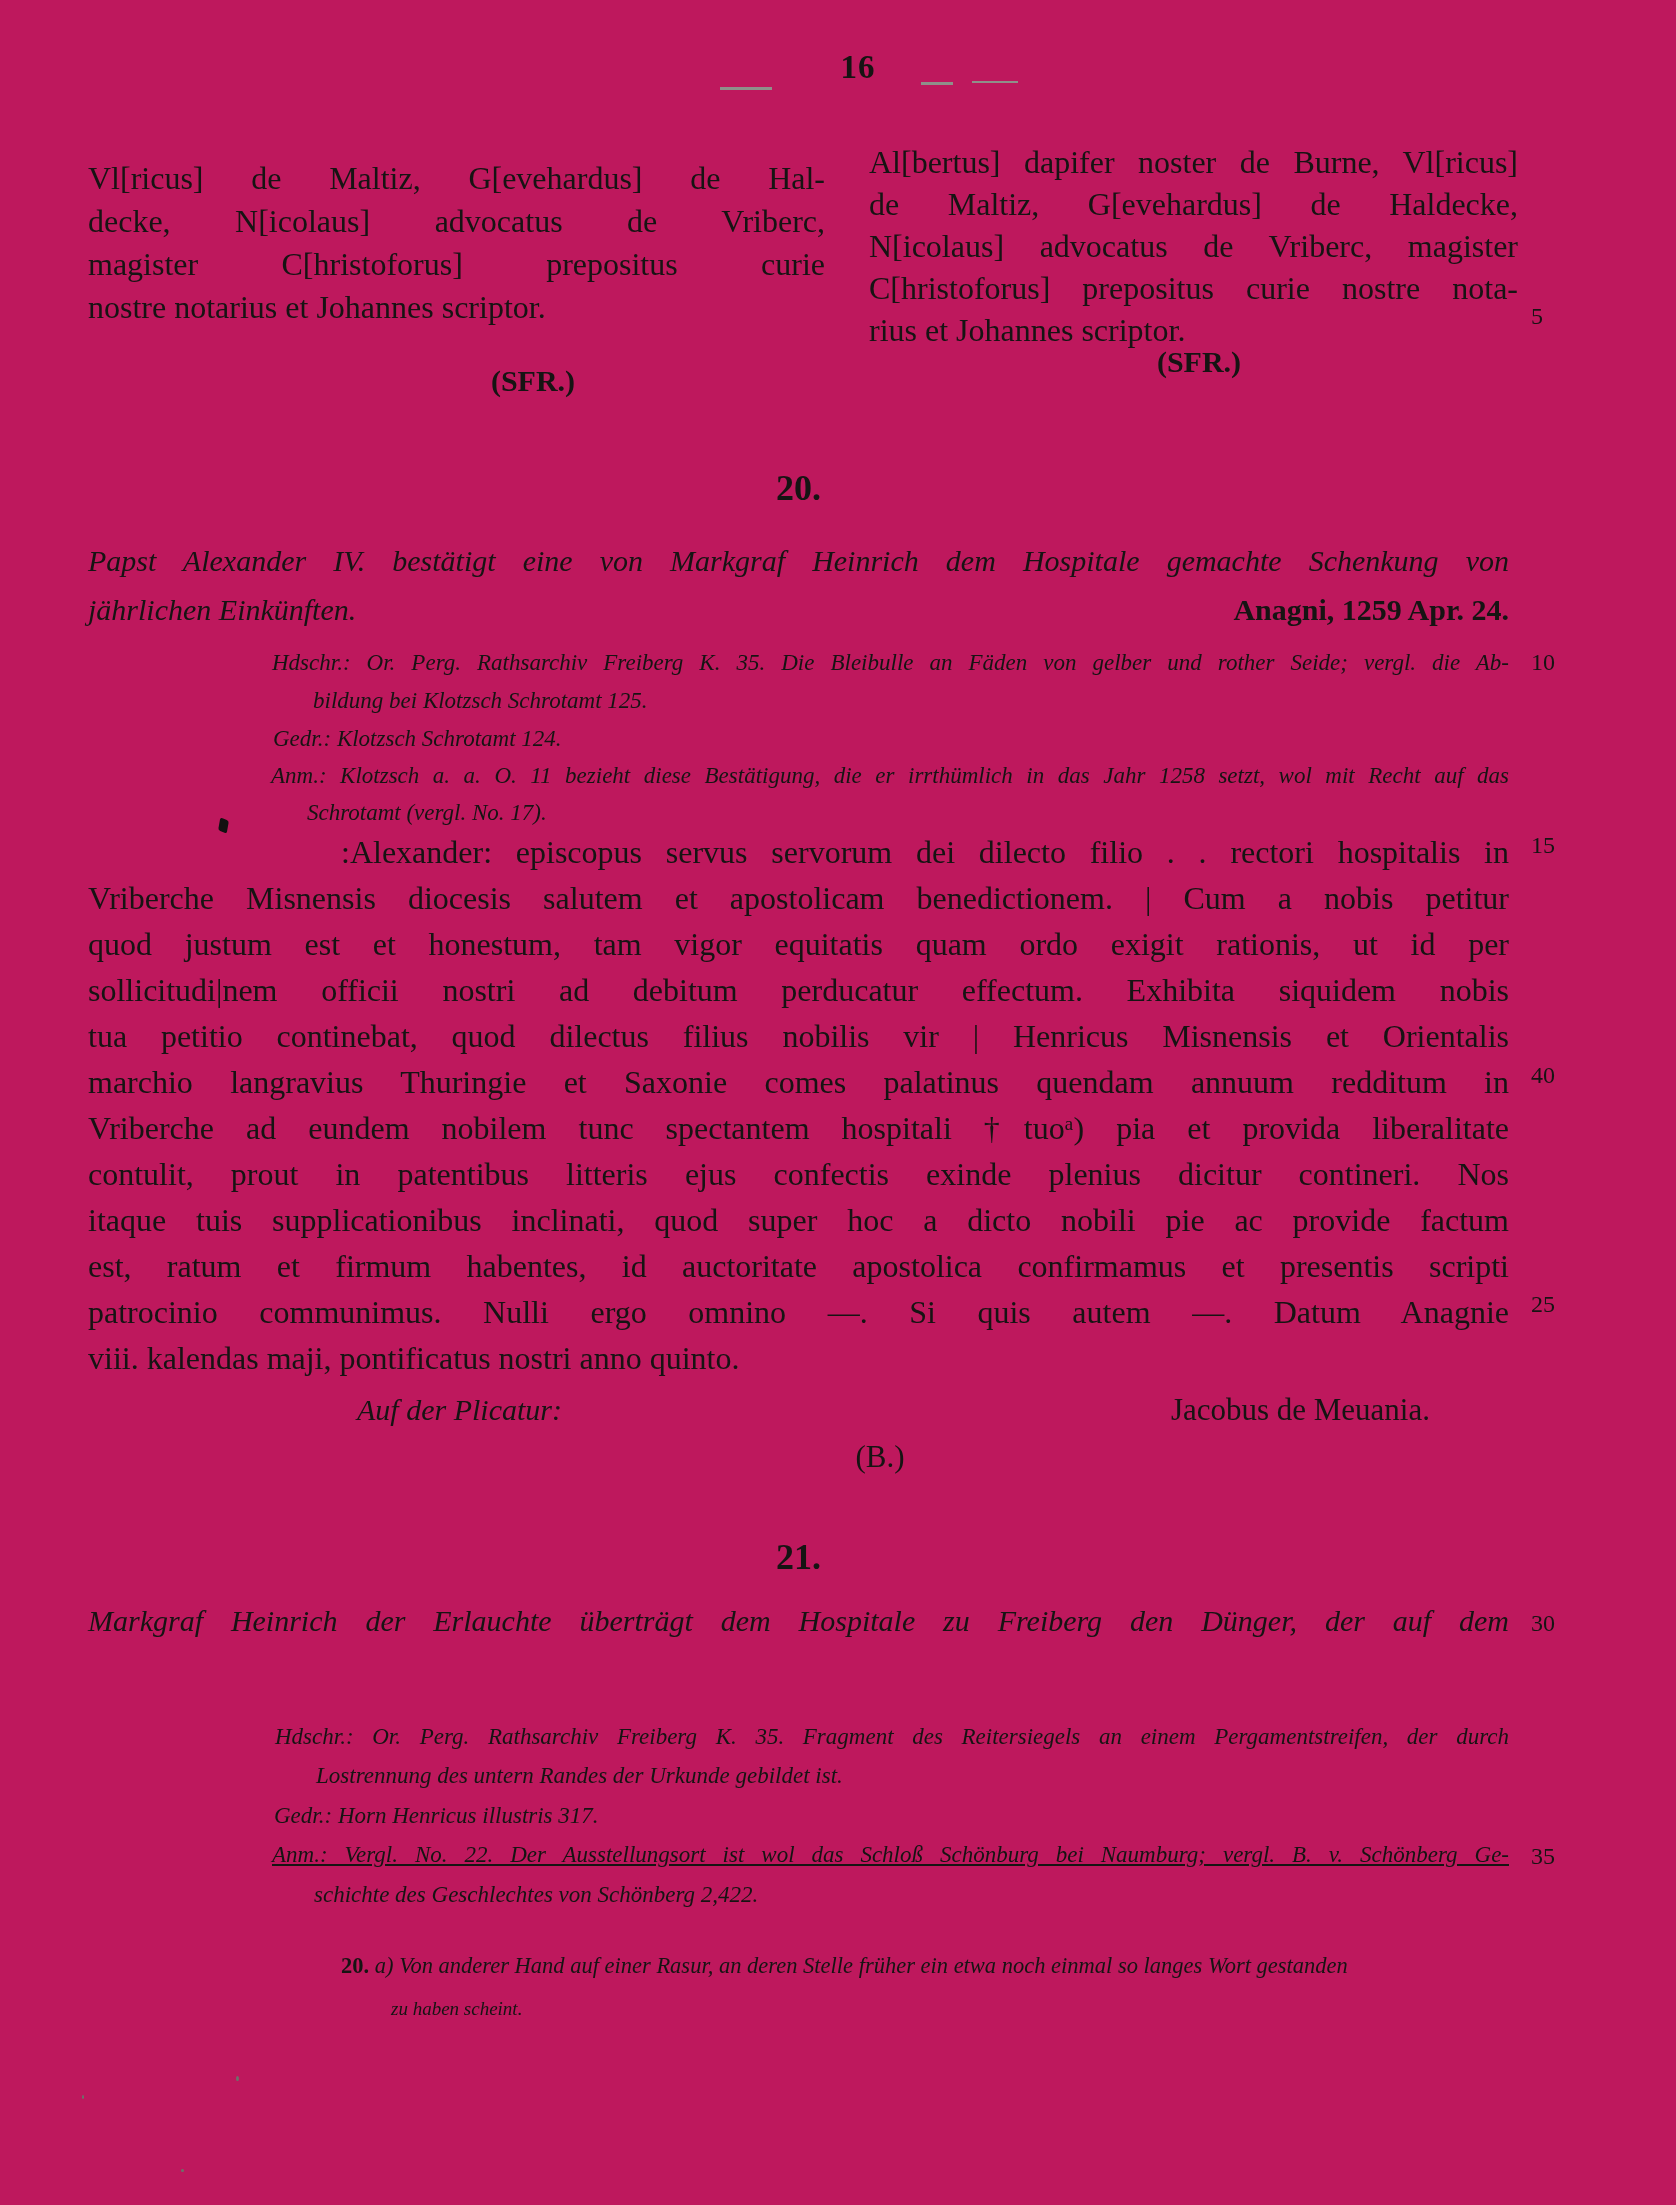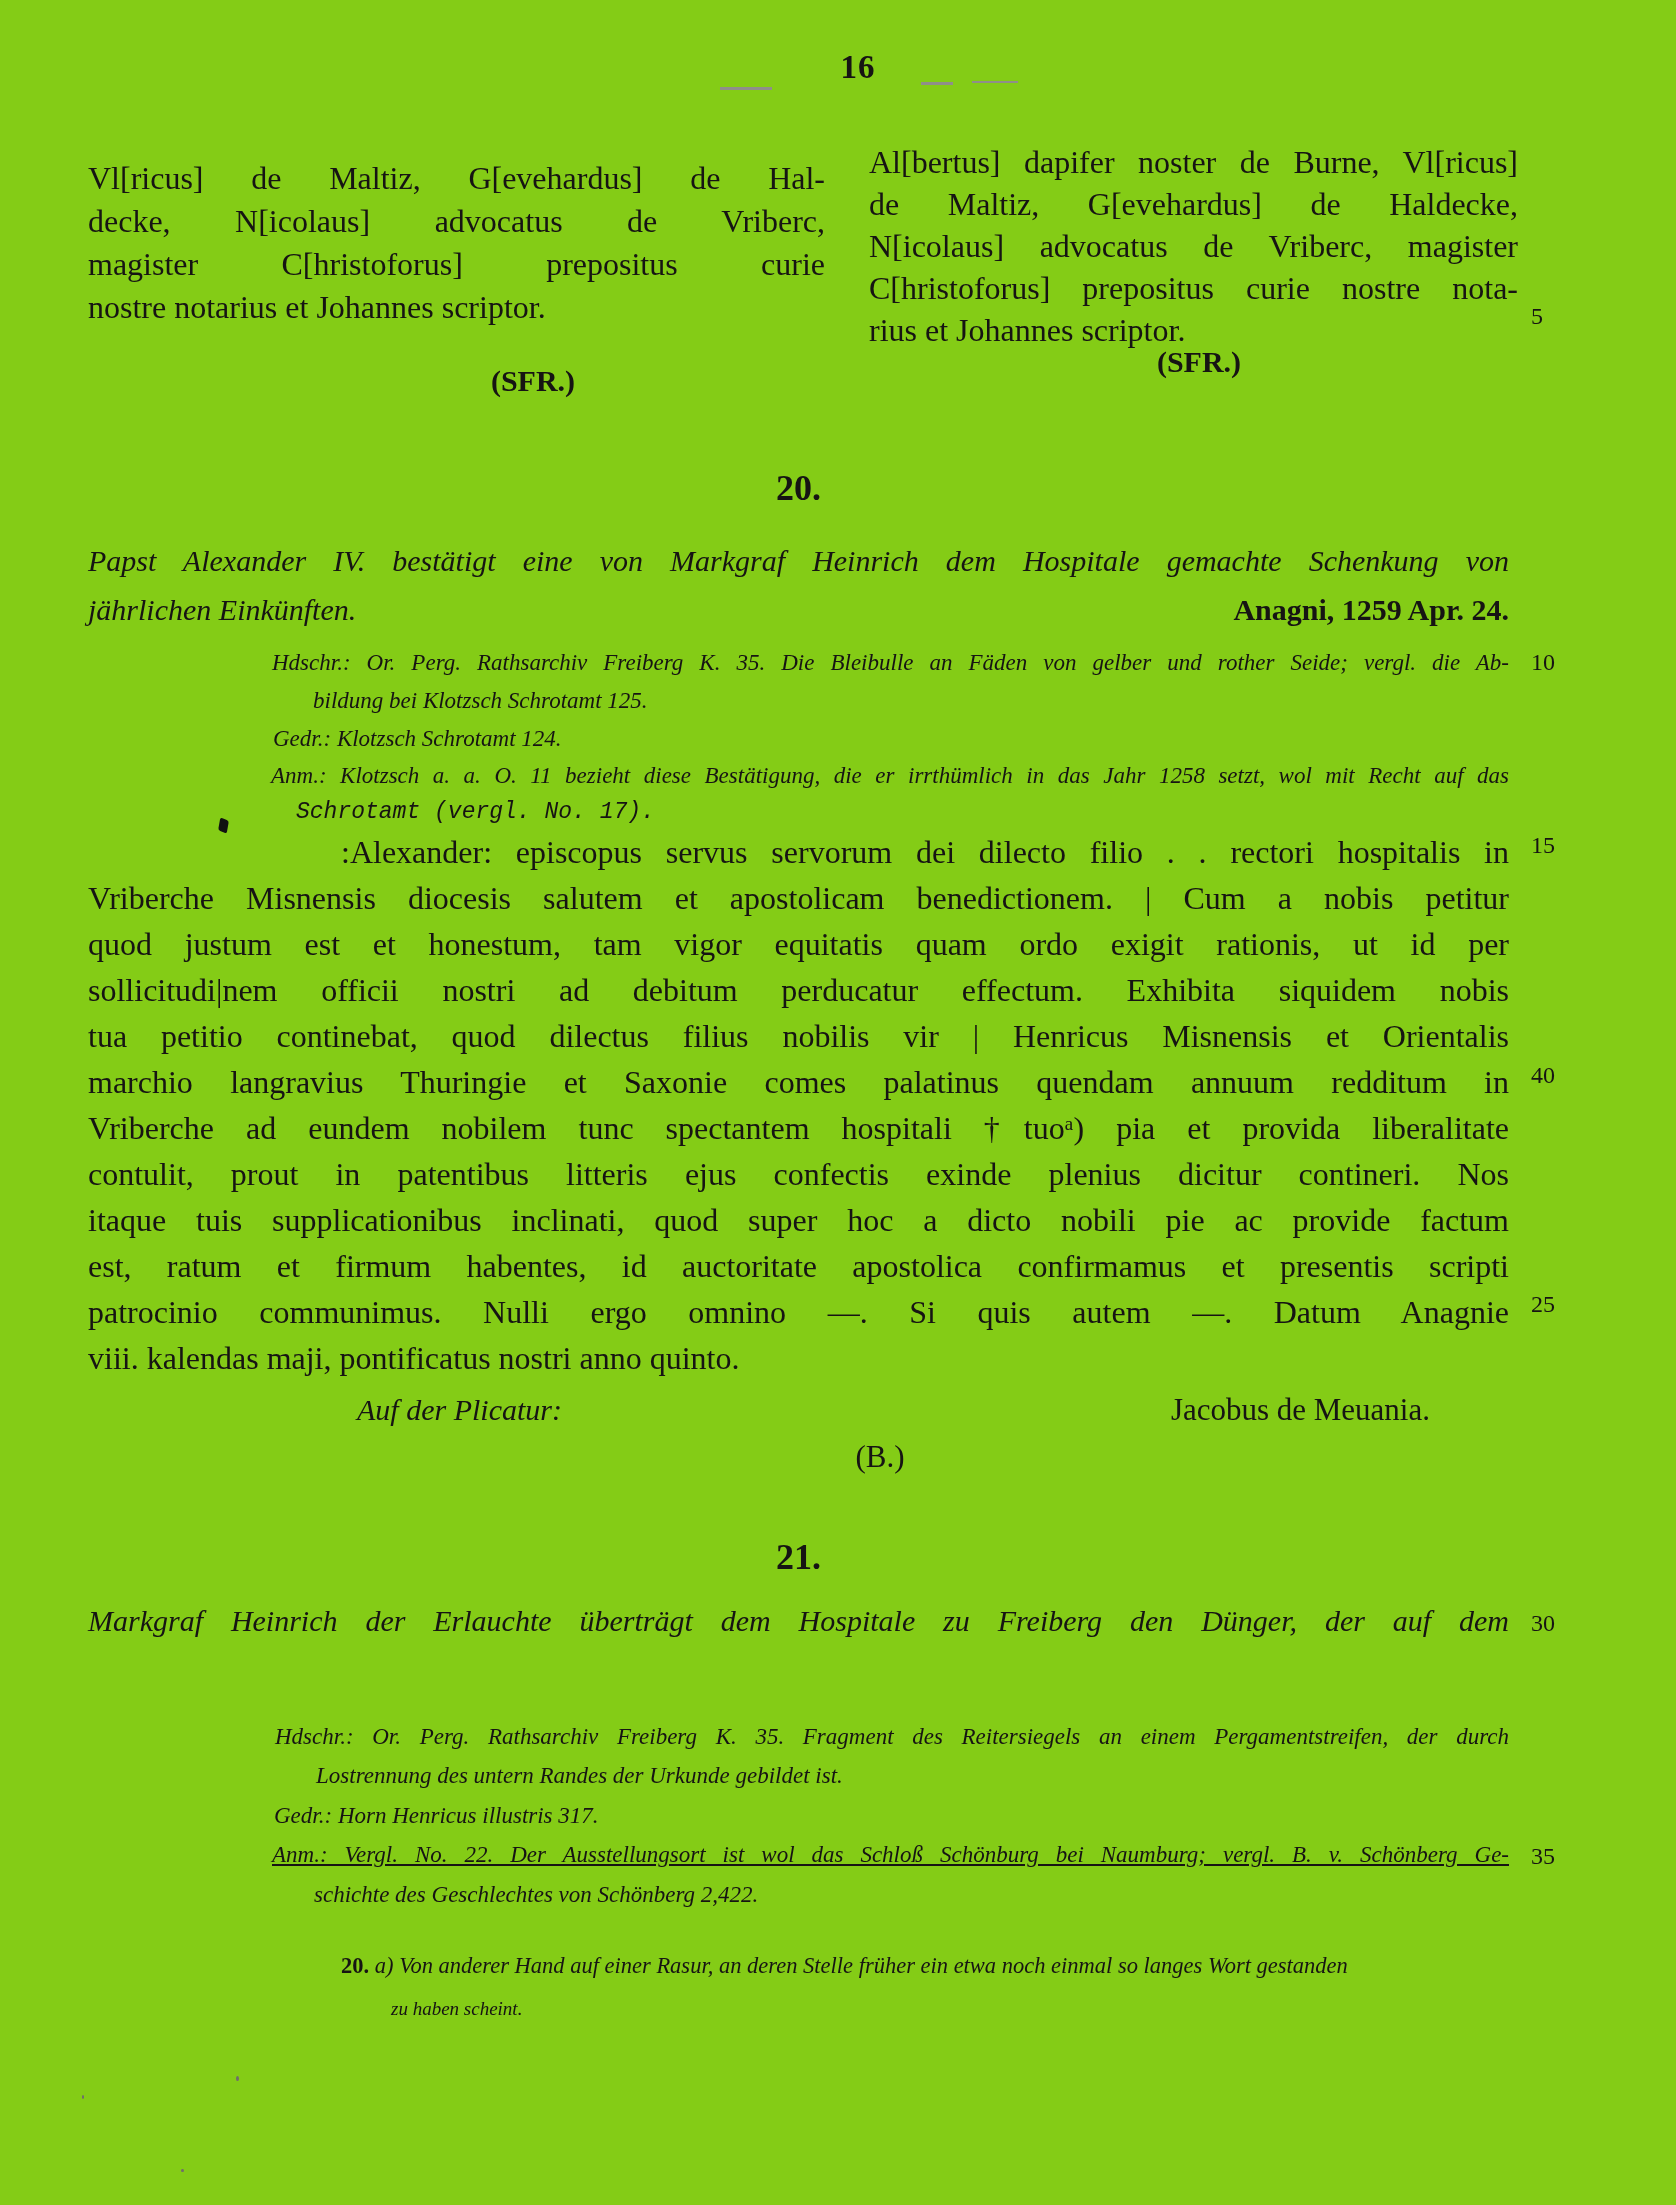--- a/index.html
+++ b/index.html
@@ -1,17 +1,17 @@
 <!DOCTYPE html>
 <html style="font-size:8.8px"><head>
 <meta charset="utf-8">
 <style>
   html,body{margin:0;padding:0;background:#e8e8e4;}
   .page{
-    position:relative;width:1677px;height:2205px;background:#84cc16;
+    position:relative;width:1677px;height:2205px;background:#be185d;
     color:#161413;font-family:"Liberation Serif","DejaVu Serif",serif;
     overflow:hidden;
   }
   .abs{position:absolute;}
   .just{text-align:justify;text-align-last:justify;-moz-text-align-last:justify;}
   .ctr{text-align:center;}
   .rgt{text-align:right;}
   .pagenum{left:803px;top:49px;width:110px;font-size:33px;font-weight:bold;letter-spacing:1.1px;}
   .colL{left:88px;top:157px;width:737px;font-size:32px;}
   .colL .tl{line-height:43px;height:43px;}
@@ -86,21 +86,21 @@
   <div class="abs regest just" style="top:544px;">Papst Alexander IV. bestätigt eine von Markgraf Heinrich dem Hospitale gemachte Schenkung von</div>
   <div class="abs regrow" style="top:593px;">
     <span class="rl">jährlichen Einkünften.</span>
     <span class="rd">Anagni, 1259 Apr. 24.</span>
   </div>
 
   <div class="abs note just" style="left:272px;top:649px;width:1237px;">Hdschr.: Or. Perg. Rathsarchiv Freiberg K. 35.  Die Bleibulle an Fäden von gelber und rother Seide; vergl. die Ab-</div>
   <div class="abs note" style="left:313px;top:687px;">bildung bei Klotzsch Schrotamt 125.</div>
   <div class="abs note" style="left:273px;top:725px;">Gedr.: Klotzsch Schrotamt 124.</div>
   <div class="abs note just" style="left:271px;top:762px;width:1238px;">Anm.: Klotzsch a. a. O. 11 bezieht diese Bestätigung, die er irrthümlich in das Jahr 1258 setzt, wol mit Recht auf das</div>
-  <div class="abs note" style="left:296px;top:799px;font-family:Liberation Mono, monospace;">Schrotamt (vergl. No. 17).</div>
+  <div class="abs note" style="left:307px;top:799px;">Schrotamt (vergl. No. 17).</div>
 
   <div class="abs dotmark"></div>
 
   <div class="abs para">
     <div class="pl jw just ind">:Alexander: episcopus servus servorum dei dilecto filio . . rectori hospitalis in</div>
     <div class="pl jw just">Vriberche Misnensis diocesis salutem et apostolicam benedictionem. | Cum a nobis petitur</div>
     <div class="pl jw just">quod justum est et honestum, tam vigor equitatis quam ordo exigit rationis, ut id per</div>
     <div class="pl jw just">sollicitudi|nem officii nostri ad debitum perducatur effectum.  Exhibita siquidem nobis</div>
     <div class="pl jw just">tua petitio continebat, quod dilectus filius nobilis vir | Henricus Misnensis et Orientalis</div>
     <div class="pl jw just">marchio langravius Thuringie et Saxonie comes palatinus quendam annuum redditum in</div>

